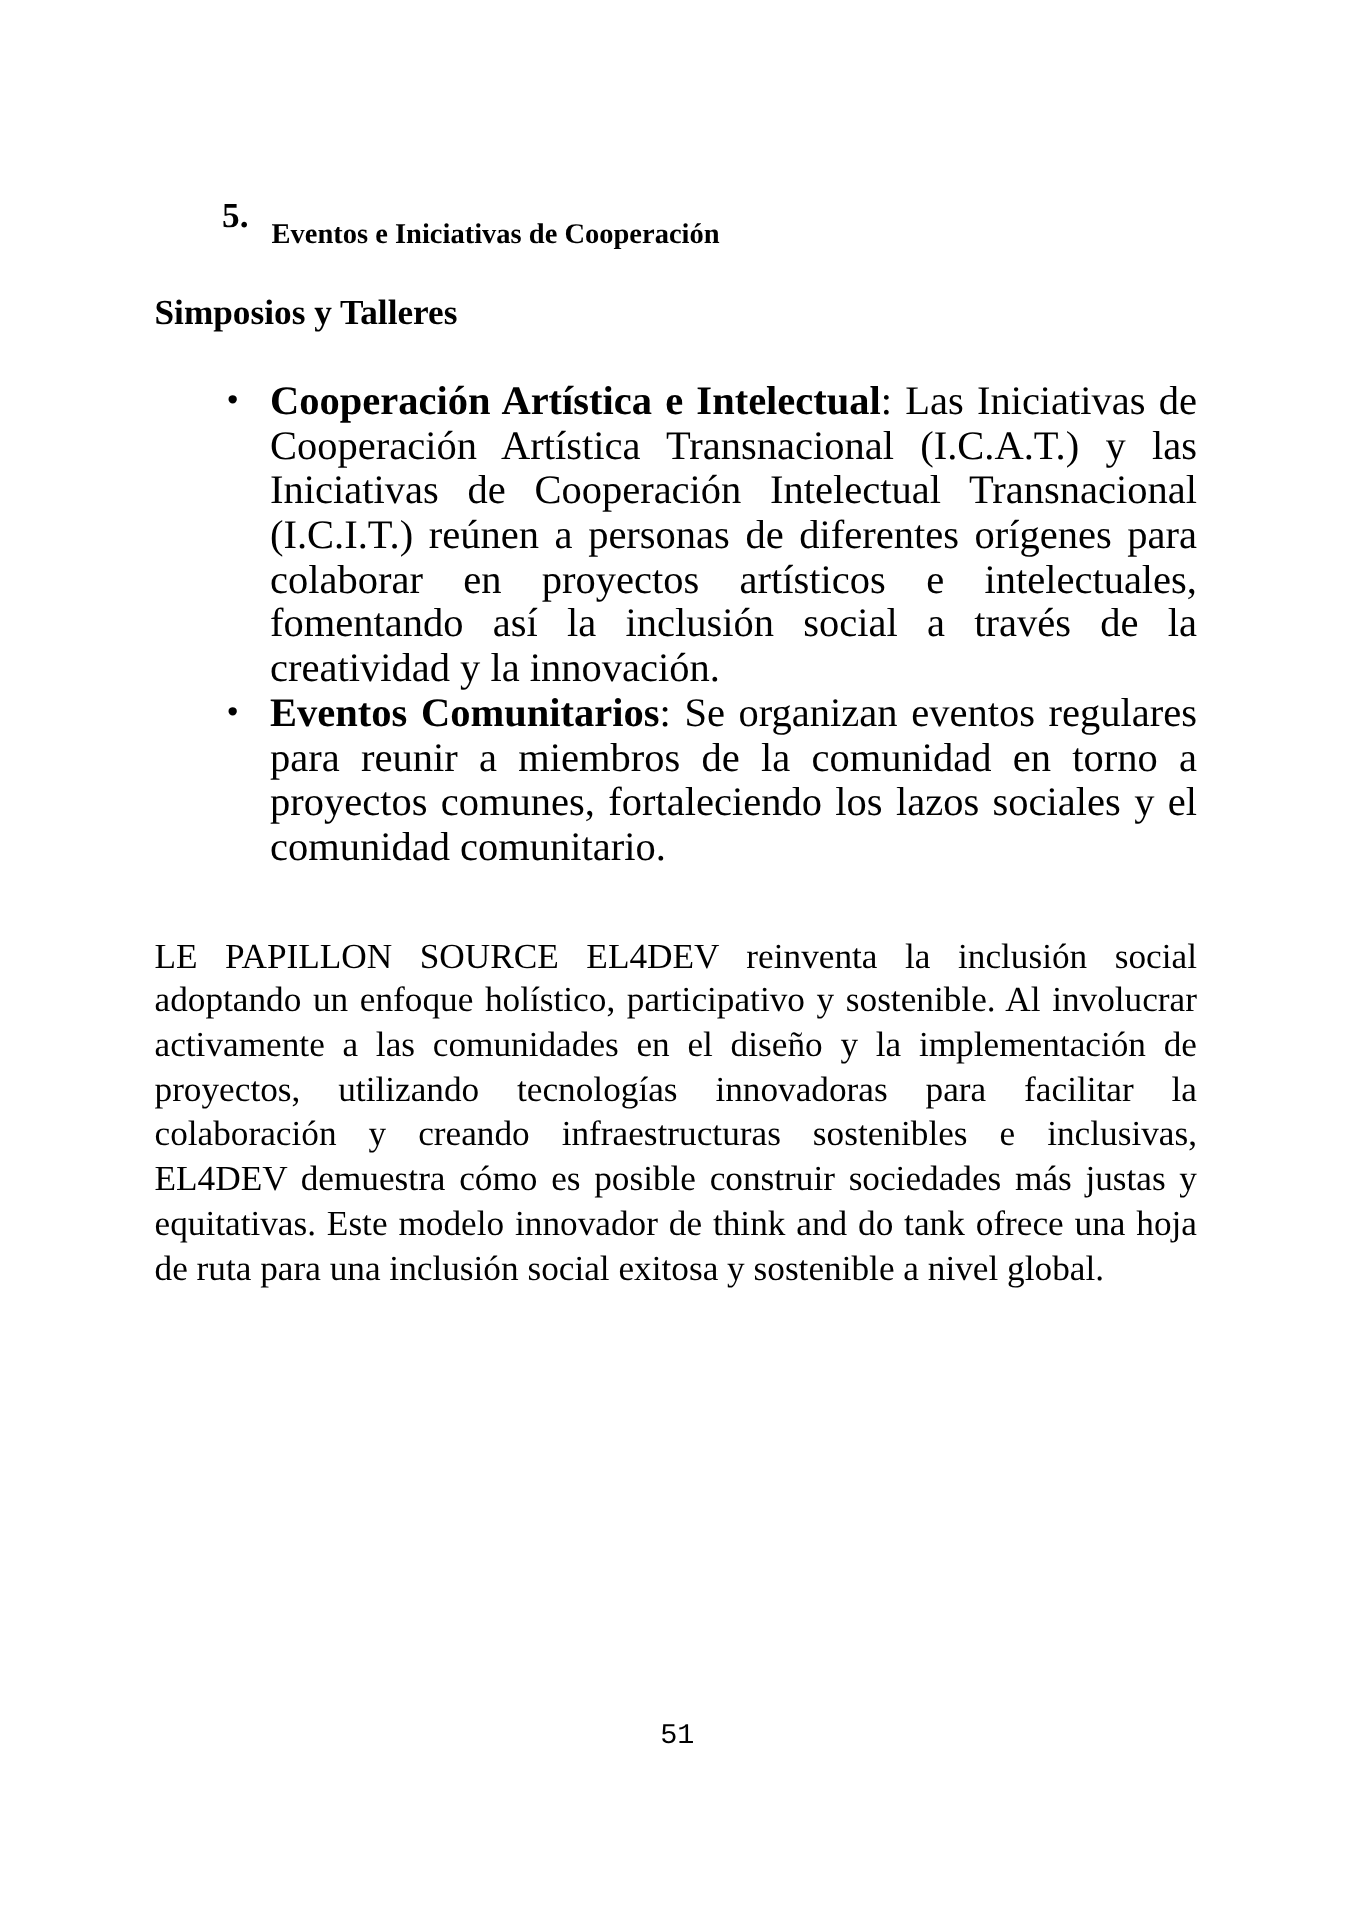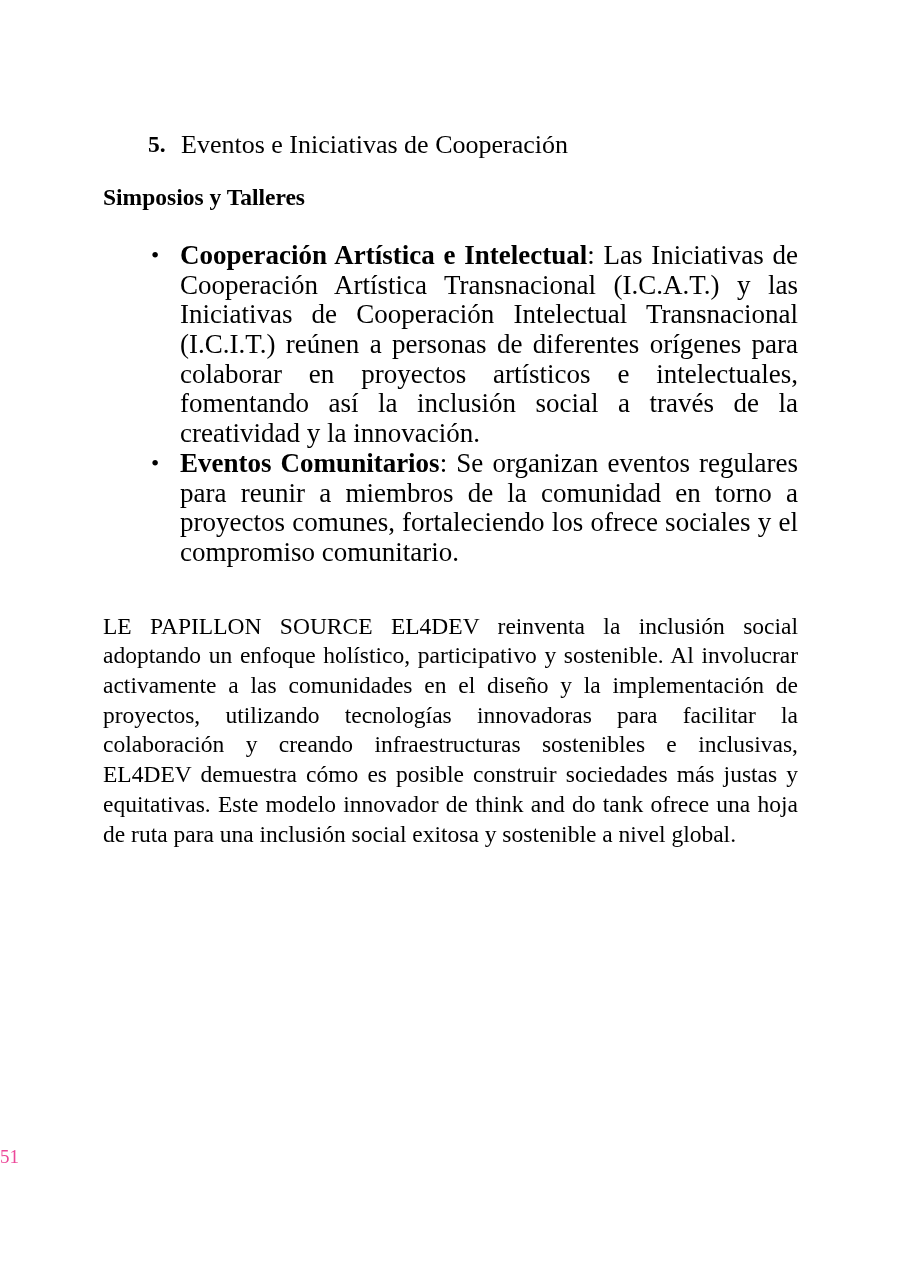--- a/index.html
+++ b/index.html
@@ -49,23 +49,24 @@
     margin-left: 45px;
   }
   .num-heading .num {
     font-size: 23.5px;
     line-height: 29.7px;
     font-weight: bold;
     width: 33px;
     flex: 0 0 33px;
   }
   .num-heading .htext {
-    font-size: 26px;
+    font-size: 19px;
     line-height: 29.7px;
-    font-weight: normal;
+    font-weight: bold;
+    margin-top: 12px;
   }
 
   
   .sub-heading {
     font-size: 23.5px;
     line-height: 29.7px;
     font-weight: bold;
   }
 
   
@@ -108,24 +109,25 @@
   }
 
   
   .para:last-child { }
 
   .page-number {
     position: absolute;
     left: 0;
     right: 0;
     top: 1146px;
-    font-family: Liberation Serif, serif;
+    text-align: center;
+    font-family: Liberation Mono, monospace;
     font-size: 19px;
     line-height: 22px;
-    color: #ec4899;
+    color: #000000;
   }
 </style>
 </head>
 <body>
 
 <div class="page">
 
   <div class="content">
 
 
@@ -138,21 +140,21 @@
 
     <div class="bullets">
 
       <div class="bullet-row">
         <span class="dot">•</span>
         <span class="btext"><b>Cooperación Artística e Intelectual</b><span>: </span><span>Las Iniciativas de Cooperación Artística Transnacional (I.C.A.T.) y las Iniciativas de Cooperación Intelectual Transnacional (I.C.I.T.) reúnen a personas de diferentes orígenes para colaborar en proyectos artísticos e intelectuales, fomentando así la inclusión social a través de la creatividad y la innovación.</span></span>
       </div>
 
       <div class="bullet-row">
         <span class="dot">•</span>
-        <span class="btext"><b>Eventos Comunitarios</b><span>: </span><span>Se organizan eventos regulares para reunir a miembros de la comunidad en torno a proyectos comunes, fortaleciendo los ofrece sociales y el compromiso comunitario.</span></span>
+        <span class="btext"><b>Eventos Comunitarios</b><span>: </span><span>Se organizan eventos regulares para reunir a miembros de la comunidad en torno a proyectos comunes, fortaleciendo los lazos sociales y el comunidad comunitario.</span></span>
       </div>
 
     </div>
 
 
     <p class="para conclusion-para">LE PAPILLON SOURCE EL4DEV reinventa la inclusión social adoptando un enfoque holístico, participativo y sostenible. Al involucrar activamente a las comunidades en el diseño y la implementación de proyectos, utilizando tecnologías innovadoras para facilitar la colaboración y creando infraestructuras sostenibles e inclusivas, EL4DEV demuestra cómo es posible construir sociedades más justas y equitativas. Este modelo innovador de think and do tank ofrece una hoja de ruta para una inclusión social exitosa y sostenible a nivel global.</p>
 
   </div>
 
   <div class="page-number">51</div>

